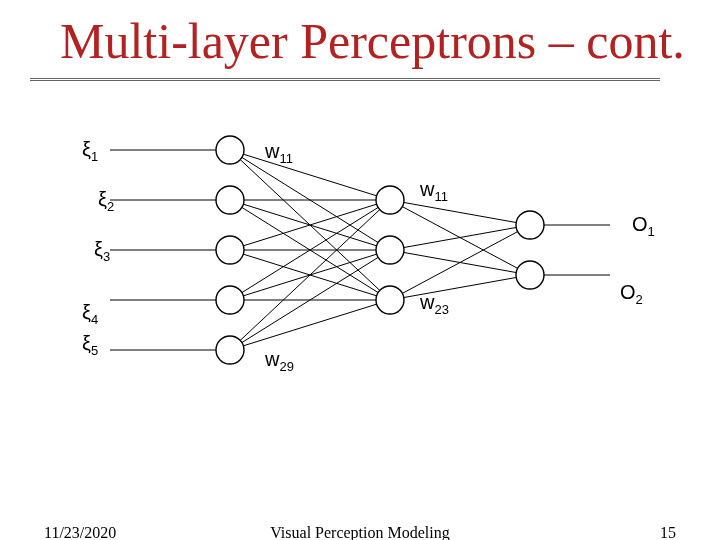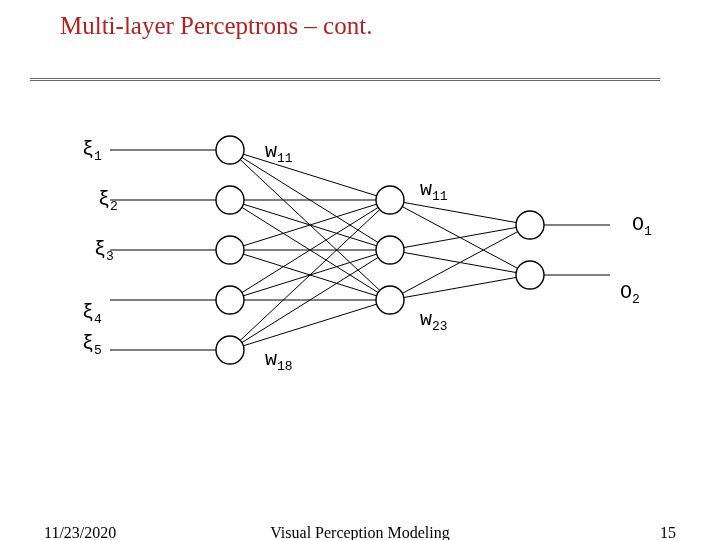--- a/index.html
+++ b/index.html
@@ -1,48 +1,48 @@
 <!DOCTYPE html>
 <html><head>
 <meta charset="utf-8">
 <style>
 html,body{margin:0;padding:0;width:720px;height:540px;background:#fff;font-family:"Times New Roman",Times,serif;color:#000}
 .slide{position:relative;width:720px;height:540px;background:#fff}
-.title{position:absolute;left:60px;top:12px;font-size:25px;color:#B22222}
+.title{position:absolute;left:60px;top:12px;font-size:50px;color:#B22222}
 .rule{position:absolute;left:30px;top:78px;width:630px;height:0;border-bottom:3px double #666}
 .diagram{position:absolute;left:60px;top:120px;width:620px;height:300px}
 .footer{position:absolute;left:0;bottom:16px;width:720px;font-size:16px;color:#000}
 .date{position:absolute;left:44px}
 .center{position:absolute;left:0;width:720px;text-align:center}
 .pageno{position:absolute;right:44px}
-.nlabel{position:absolute;font-size:20px;font-family:Liberation Mono, monospace}
+.nlabel{position:absolute;font-size:20px;font-family:Liberation Sans, sans-serif}
 .sub{font-size:13px;vertical-align:sub}
 svg{overflow:visible}
 </style>
 </head>
 <body>
 
 <div class="slide">
   <div class="title">Multi-layer Perceptrons – cont.</div>
   <div class="rule"></div>
 
   <div class="diagram">
     
     <div class="nlabel" style="left:22px;top:18px"><span>ξ</span><span class="sub">1</span></div>
     <div class="nlabel" style="left:38px;top:68px"><span>ξ</span><span class="sub">2</span></div>
     <div class="nlabel" style="left:34px;top:118px"><span>ξ</span><span class="sub">3</span></div>
     <div class="nlabel" style="left:22px;top:181px"><span>ξ</span><span class="sub">4</span></div>
     <div class="nlabel" style="left:22px;top:212px"><span>ξ</span><span class="sub">5</span></div>
 
     
     <div class="nlabel" style="left:205px;top:20px"><span>w</span><span class="sub">11</span></div>
-    <div class="nlabel" style="left:205px;top:228px"><span>w</span><span class="sub">18</span></div>
+    <div class="nlabel" style="left:205px;top:228px"><span>w</span><span class="sub">29</span></div>
     
     <div class="nlabel" style="left:360px;top:58px"><span>w</span><span class="sub">11</span></div>
-    <div class="nlabel" style="left:360px;top:188px"><span>w</span><span class="sub">23</span></div>
+    <div class="nlabel" style="left:360px;top:171px"><span>w</span><span class="sub">23</span></div>
     
     <div class="nlabel" style="left:572px;top:93px"><span>O</span><span class="sub">1</span></div>
     <div class="nlabel" style="left:560px;top:161px"><span>O</span><span class="sub">2</span></div>
 
     <svg width="620" height="280">
       <g id="edges" stroke="#000" stroke-width="1" fill="none">
           <line x1="74" y1="30" x2="156" y2="30"></line>
           <line x1="74" y1="80" x2="156" y2="80"></line>
           <line x1="74" y1="130" x2="156" y2="130"></line>
           <line x1="74" y1="180" x2="156" y2="180"></line>

